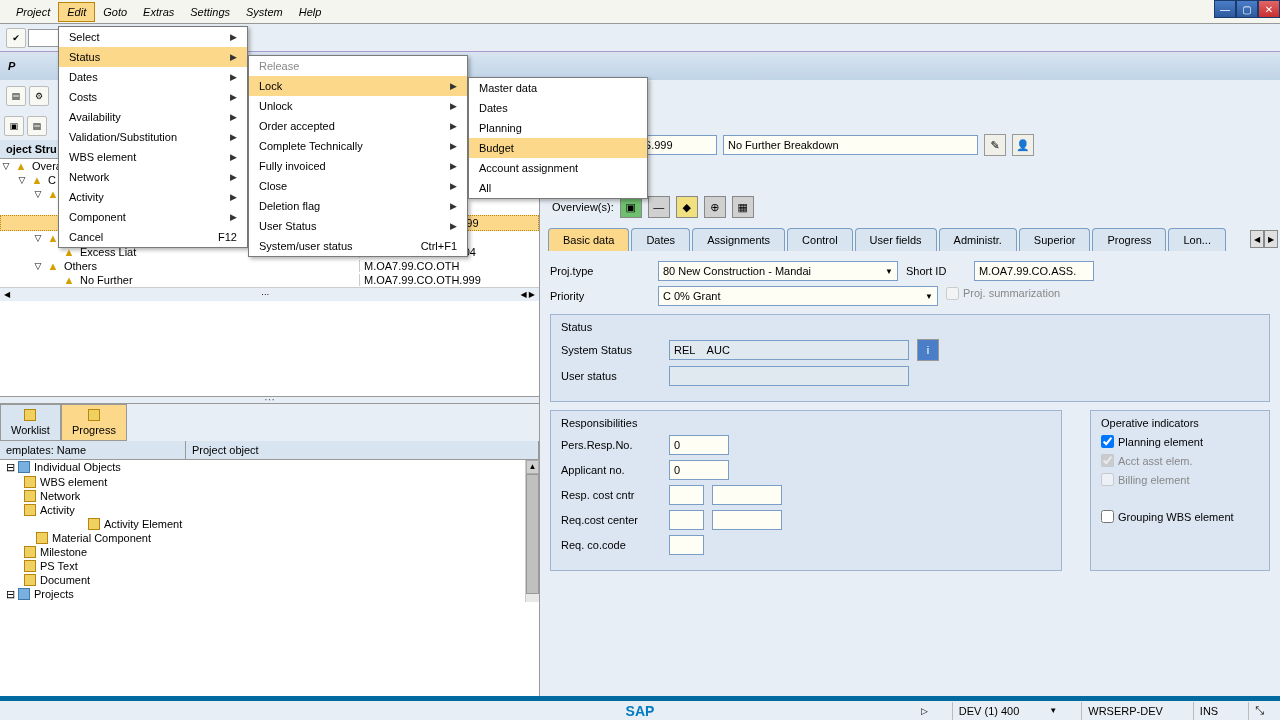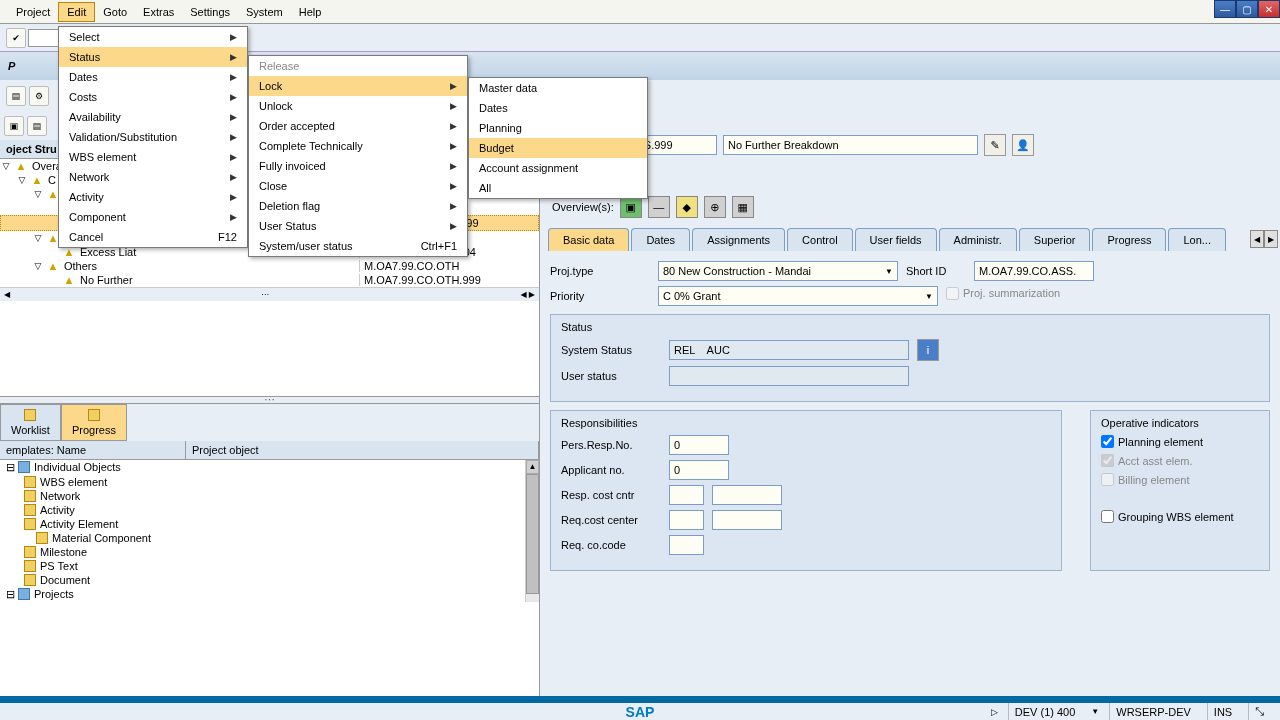--- a/index.html
+++ b/index.html
@@ -1,20 +1,20 @@
 <!DOCTYPE html>
 <html><head>
 <meta charset="utf-8">
 <style>
 * { margin: 0; padding: 0; box-sizing: border-box; font-family: Arial, sans-serif; font-size: 11px; }
 body { background: #e8eef5; overflow: hidden; width: 1280px; height: 720px; position: relative; }
 
 
 .menubar { background: #f5f5f0; height: 24px; display: flex; align-items: center; padding-left: 8px; border-bottom: 1px solid #999; position: relative; z-index: 10; }
-.menubar-item { padding: 3px 8px; cursor: pointer; }
+.menubar-item { padding: 3px 8px; cursor: pointer; font-style: italic; }
 .menubar-item.active { background: #fcd88a; border: 1px solid #b8860b; }
 
 
 .window-controls { position: absolute; right: 0; top: 0; display: flex; z-index: 20; }
 .wc-btn { width: 22px; height: 18px; background: linear-gradient(#4a7ec7, #2d5a9e); border: 1px solid #1a3a6e; display: flex; align-items: center; justify-content: center; color: white; font-size: 10px; }
 .wc-btn.close { background: linear-gradient(#e06565, #c73030); }
 
 
 .toolbar { height: 28px; background: #e8eef5; display: flex; align-items: center; padding: 0 6px; gap: 2px; border-bottom: 1px solid #a9c; }
 .tool-btn { width: 20px; height: 20px; border: 1px solid #bbb; background: #f9f9f4; border-radius: 2px; display: flex; align-items: center; justify-content: center; font-size: 9px; }
@@ -105,21 +105,21 @@
 
 .two-col { display: flex; gap: 28px; }
 .col-l { flex: 1; }
 .col-r { width: 180px; }
 
 .checkbox-row { display: flex; align-items: center; gap: 4px; margin-bottom: 6px; }
 .checkbox-row input { width: 13px; height: 13px; }
 .checkbox-row.disabled { color: #888; }
 
 
-.status-bar { position: absolute; bottom: 0; left: 0; right: 0; height: 24px; background: #e8eef5; border-top: 7px solid #0369a1; display: flex; align-items: center; justify-content: flex-end; padding: 0 10px; gap: 10px; }
+.status-bar { position: absolute; bottom: 0; left: 0; right: 0; height: 24px; background: #e8eef5; border-top: 5px solid #0369a1; display: flex; align-items: center; justify-content: flex-end; padding: 0 10px; gap: 24px; }
 .status-item { padding: 0 6px; border-left: 1px solid #bbb; height: 18px; display: flex; align-items: center; }
 .sap-logo { position: absolute; left: 50%; transform: translateX(-50%); font-weight: bold; color: #007cc0; font-size: 14px; }
 
 .scroll-nav { display: flex; justify-content: space-between; padding: 0 4px; height: 14px; align-items: center; background: #e8eef5; border-top: 1px solid #ccc; }
 .scroll-nav span { font-size: 8px; cursor: pointer; }
 
 .vscroll { position: absolute; right: 0; top: 0; bottom: 0; width: 14px; background: #e8e8e8; border-left: 1px solid #ccc; }
 .vscroll-btn { height: 14px; background: #d0d0d0; border: 1px solid #aaa; font-size: 8px; display: flex; align-items: center; justify-content: center; }
 .vscroll-thumb { background: #c0c0c0; border: 1px solid #999; }
 </style>
@@ -371,21 +371,21 @@
             <span>WBS element</span>
           </div>
           <div class="template-row" style="padding-left: 24px;">
             <span class="ti"></span>
             <span>Network</span>
           </div>
           <div class="template-row" style="padding-left: 24px;">
             <span class="ti"></span>
             <span>Activity</span>
           </div>
-          <div class="template-row" style="padding-left: 24px;">
+          <div class="template-row" style="padding-left: 41px; margin-left: 47px;">
             <span class="ti"></span>
             <span>Activity Element</span>
           </div>
           <div class="template-row" style="padding-left: 36px;">
             <span class="ti"></span>
             <span>Material Component</span>
           </div>
           <div class="template-row" style="padding-left: 24px;">
             <span class="ti"></span>
             <span>Milestone</span>

